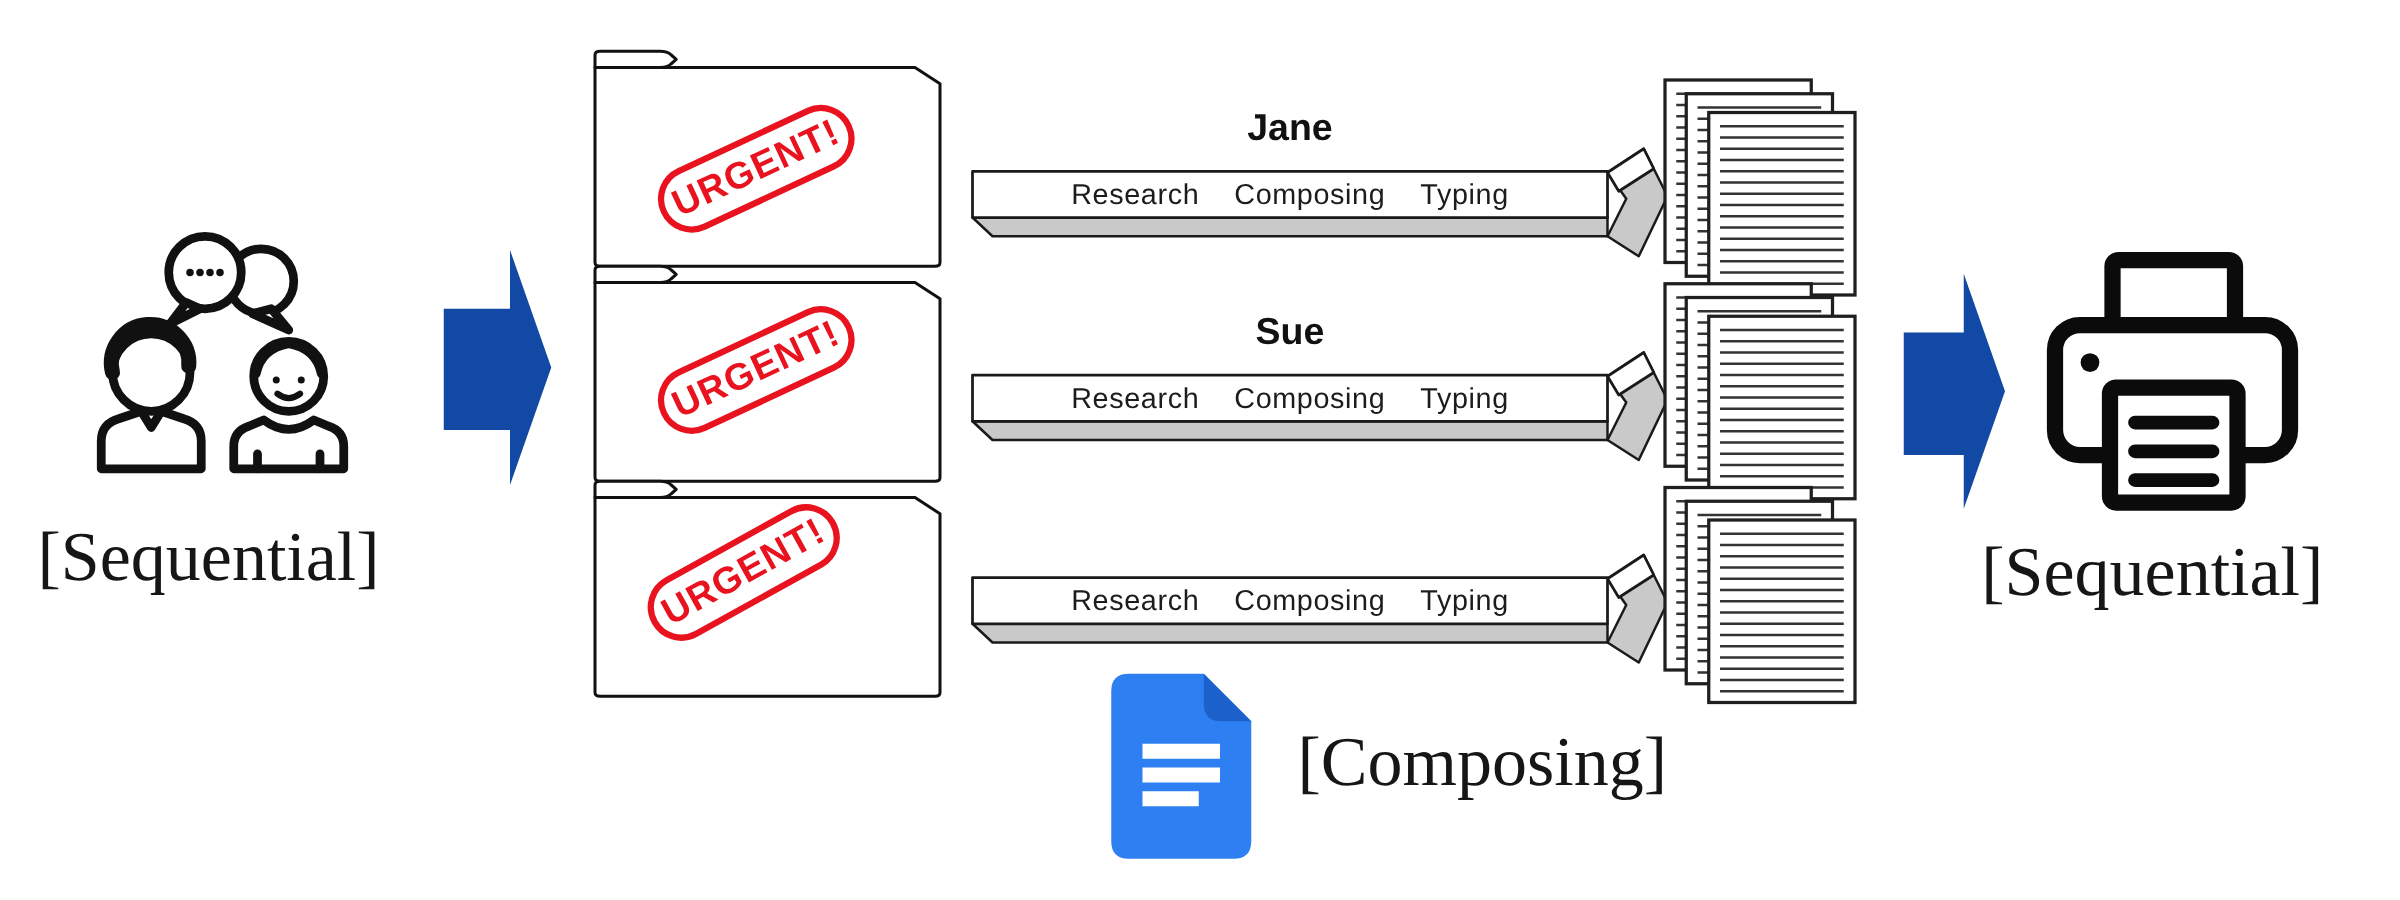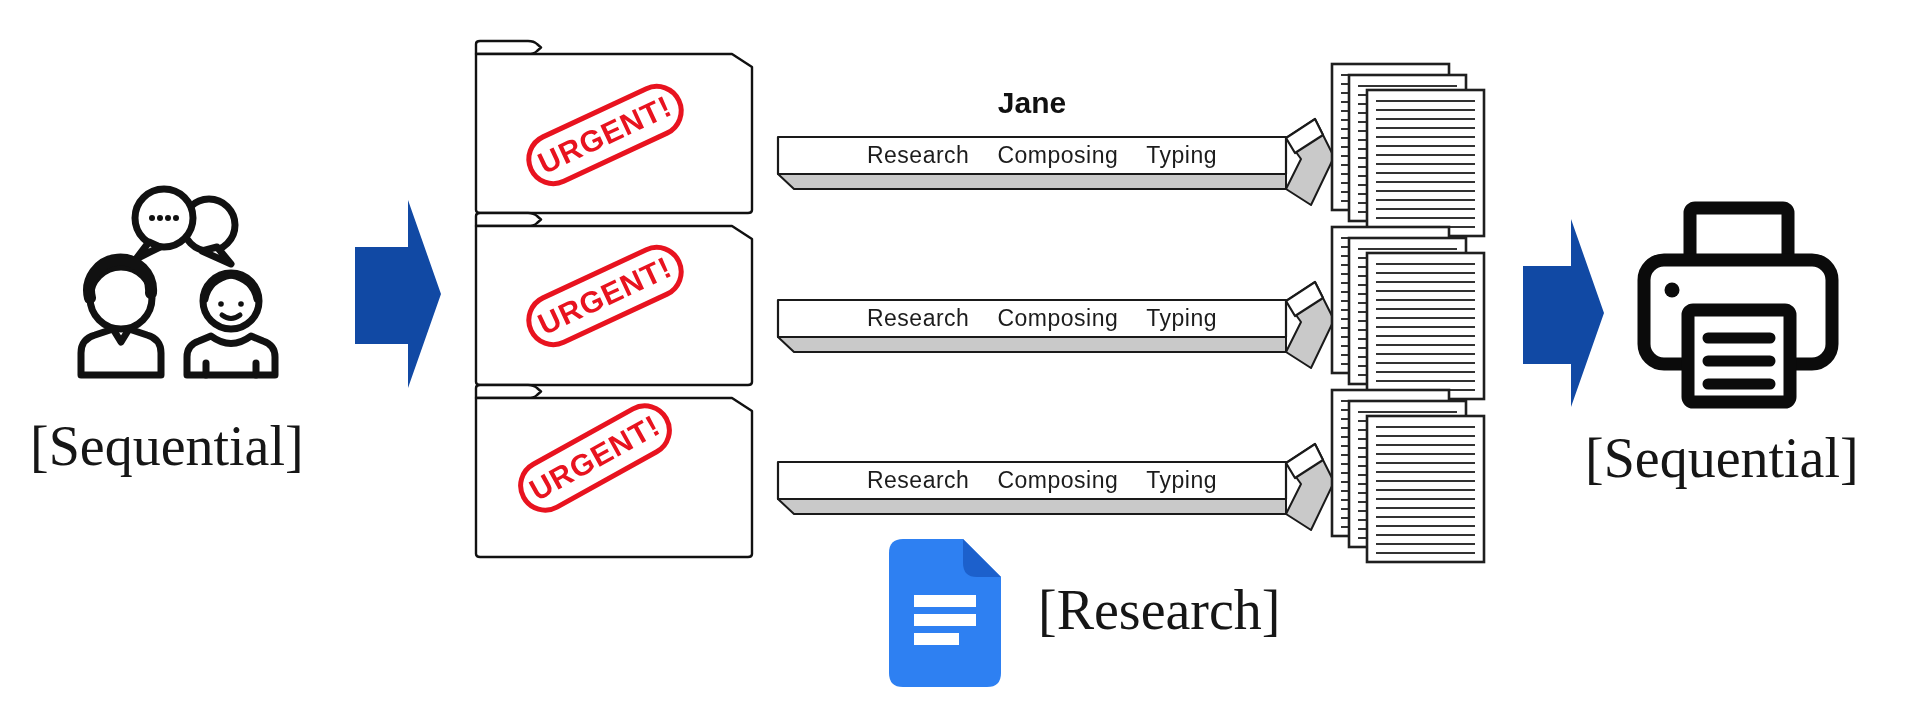--- a/index.html
+++ b/index.html
@@ -19,21 +19,21 @@
   .seq-label{
     font-size:56px;line-height:1.1;color:var(--ink);white-space:nowrap;
     font-family:Liberation Serif, serif;
   }
   .worker-name{
     width:508px;text-align:center;font-size:30px;font-weight:bold;
     color:#111;line-height:1.1;white-space:nowrap;
   }
   .task-row{
     width:508px;display:flex;justify-content:center;gap:28px;
-    font-size:23px;line-height:25px;color:#1c1c1c;letter-spacing:.5px;white-space:nowrap;padding-left:10px;
+    font-size:23px;line-height:25px;color:#1c1c1c;letter-spacing:.5px;white-space:nowrap;
   }
   .stamp{
     width:168px;height:54px;border:5px solid var(--stamp-red);border-radius:32px;
     display:flex;align-items:center;justify-content:center;
     color:var(--stamp-red);font-size:30px;font-weight:bold;letter-spacing:1px;
     background:transparent;box-sizing:border-box;white-space:nowrap;
   }
   .rot25{transform:rotate(-25deg);}
   .rot29{transform:rotate(-29deg);}
   svg{display:block;overflow:visible;}
@@ -122,20 +122,21 @@
     <rect class="white-fill" x="8" y="25" width="508" height="37"></rect>
   </svg>
   <svg class="abs" style="left:770px;top:437px" width="575" height="105" viewBox="0 0 575 105">
     <polygon class="gray-fill" points="8,62 516,62 516,77 24,77"></polygon>
     <polygon class="gray-fill" points="516,26 545,7 564,45 541,93 516,77 531,47"></polygon>
     <polygon class="white-fill" points="516,26 545,7 553,23 525,41"></polygon>
     <rect class="white-fill" x="8" y="25" width="508" height="37"></rect>
   </svg>
 
   <div class="abs worker-name" style="left:778px;top:86px">Jane</div>
+  <div class="abs worker-name" style="left:778px;top:249px">Sue</div>
 
   <div class="abs task-row" style="left:778px;top:143px">
     <span>Research</span>
     <span>Composing</span>
     <span>Typing</span>
   </div>
   <div class="abs task-row" style="left:778px;top:306px">
     <span>Research</span>
     <span>Composing</span>
     <span>Typing</span>
@@ -187,15 +188,15 @@
   <svg class="abs" style="left:889px;top:539px" width="112" height="148" viewBox="0 0 112 148">
     <path class="docs-body" d="M 14 0 H 74 L 112 38 V 134 Q 112 148 98 148 H 14 Q 0 148 0 134 V 14 Q 0 0 14 0 Z"></path>
     <path class="docs-fold" d="M 74 0 V 24 Q 74 38 88 38 H 112 Z"></path>
     <g fill="#fff">
       <rect x="25" y="56" width="62" height="12"></rect>
       <rect x="25" y="75" width="62" height="12"></rect>
       <rect x="25" y="94" width="45" height="12"></rect>
     </g>
   </svg>
 
-  <div class="abs seq-label" style="left:1038px;top:580px">[Research]</div>
+  <div class="abs seq-label" style="left:1038px;top:580px">[Composing]</div>
 
 </div>
 
 </body></html>

